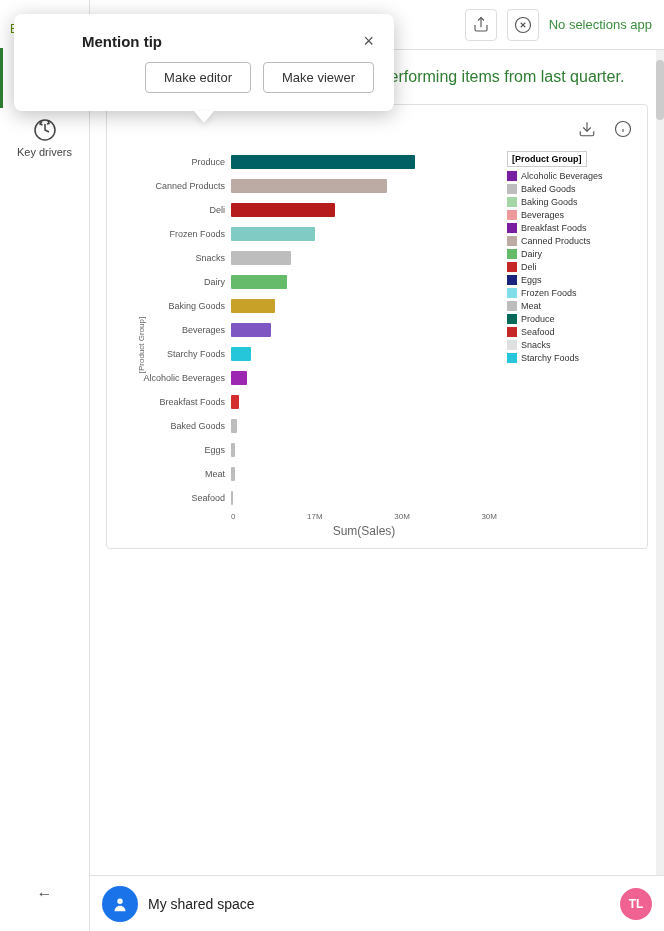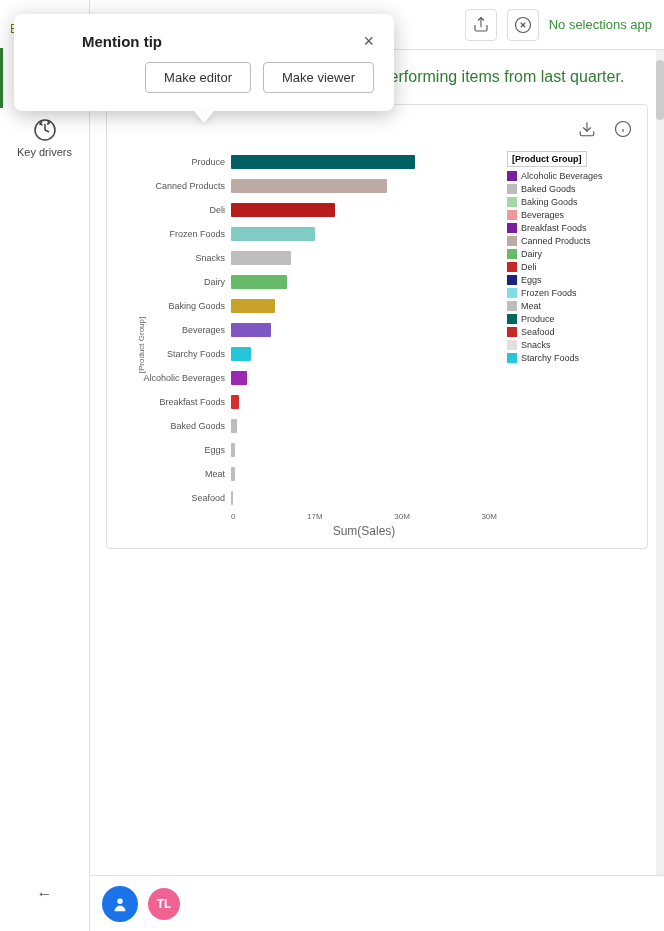--- a/index.html
+++ b/index.html
@@ -575,20 +575,21 @@
     </div>
 
     <div class="bottom-bar">
       <div class="shared-space-icon">
         <svg width="22" height="22" viewBox="0 0 24 24" fill="white">
           <circle cx="12" cy="12" r="10" fill="#1a73e8"></circle>
           <path d="M12 6a3 3 0 1 0 0 6 3 3 0 0 0 0-6z" fill="white"></path>
           <path d="M6 20c0-3.3 2.7-6 6-6s6 2.7 6 6" fill="white"></path>
         </svg>
       </div>
+      <span class="shared-space-label">My shared space</span>
       <div class="avatar">TL</div>
     </div>
 
   </div>
 
   <div class="modal-overlay">
     <div class="mention-tip-popup">
       <div class="popup-header">
         <span class="popup-title">Mention tip</span>
         <span class="popup-close">×</span>

